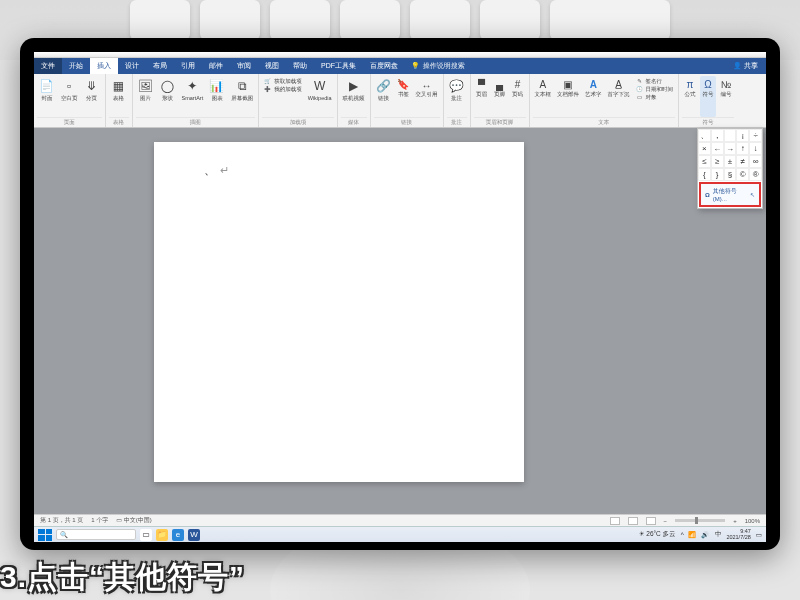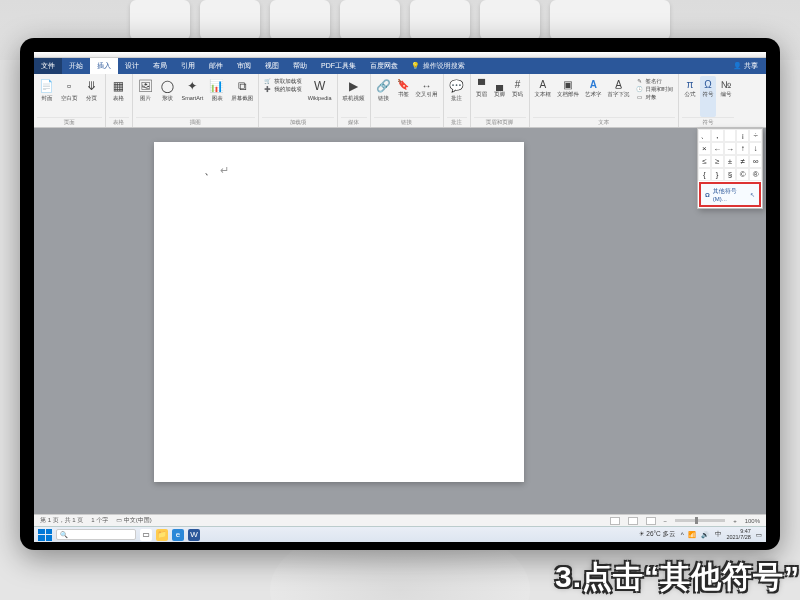--- a/index.html
+++ b/index.html
@@ -255,21 +255,21 @@
   }
   .taskbar .tray {
     margin-left: auto;
     display: flex; align-items: center; gap: 5px;
   }
   .taskbar .clock { text-align: right; line-height: 1; font-size: 5.5px; }
   
   .caption {
     position: absolute;
     left: 0; right: 0; bottom: 2px;
-    text-align: right;
+    text-align: left;
     font-size: 30px;
     font-weight: 600;
     color: #fff;
     text-shadow:
       -2px -2px 0 #2a2a2a, 2px -2px 0 #2a2a2a,
       -2px 2px 0 #2a2a2a, 2px 2px 0 #2a2a2a,
       0 0 6px rgba(0,0,0,0.5);
     letter-spacing: 1px;
     z-index: 200;
     pointer-events: none;

